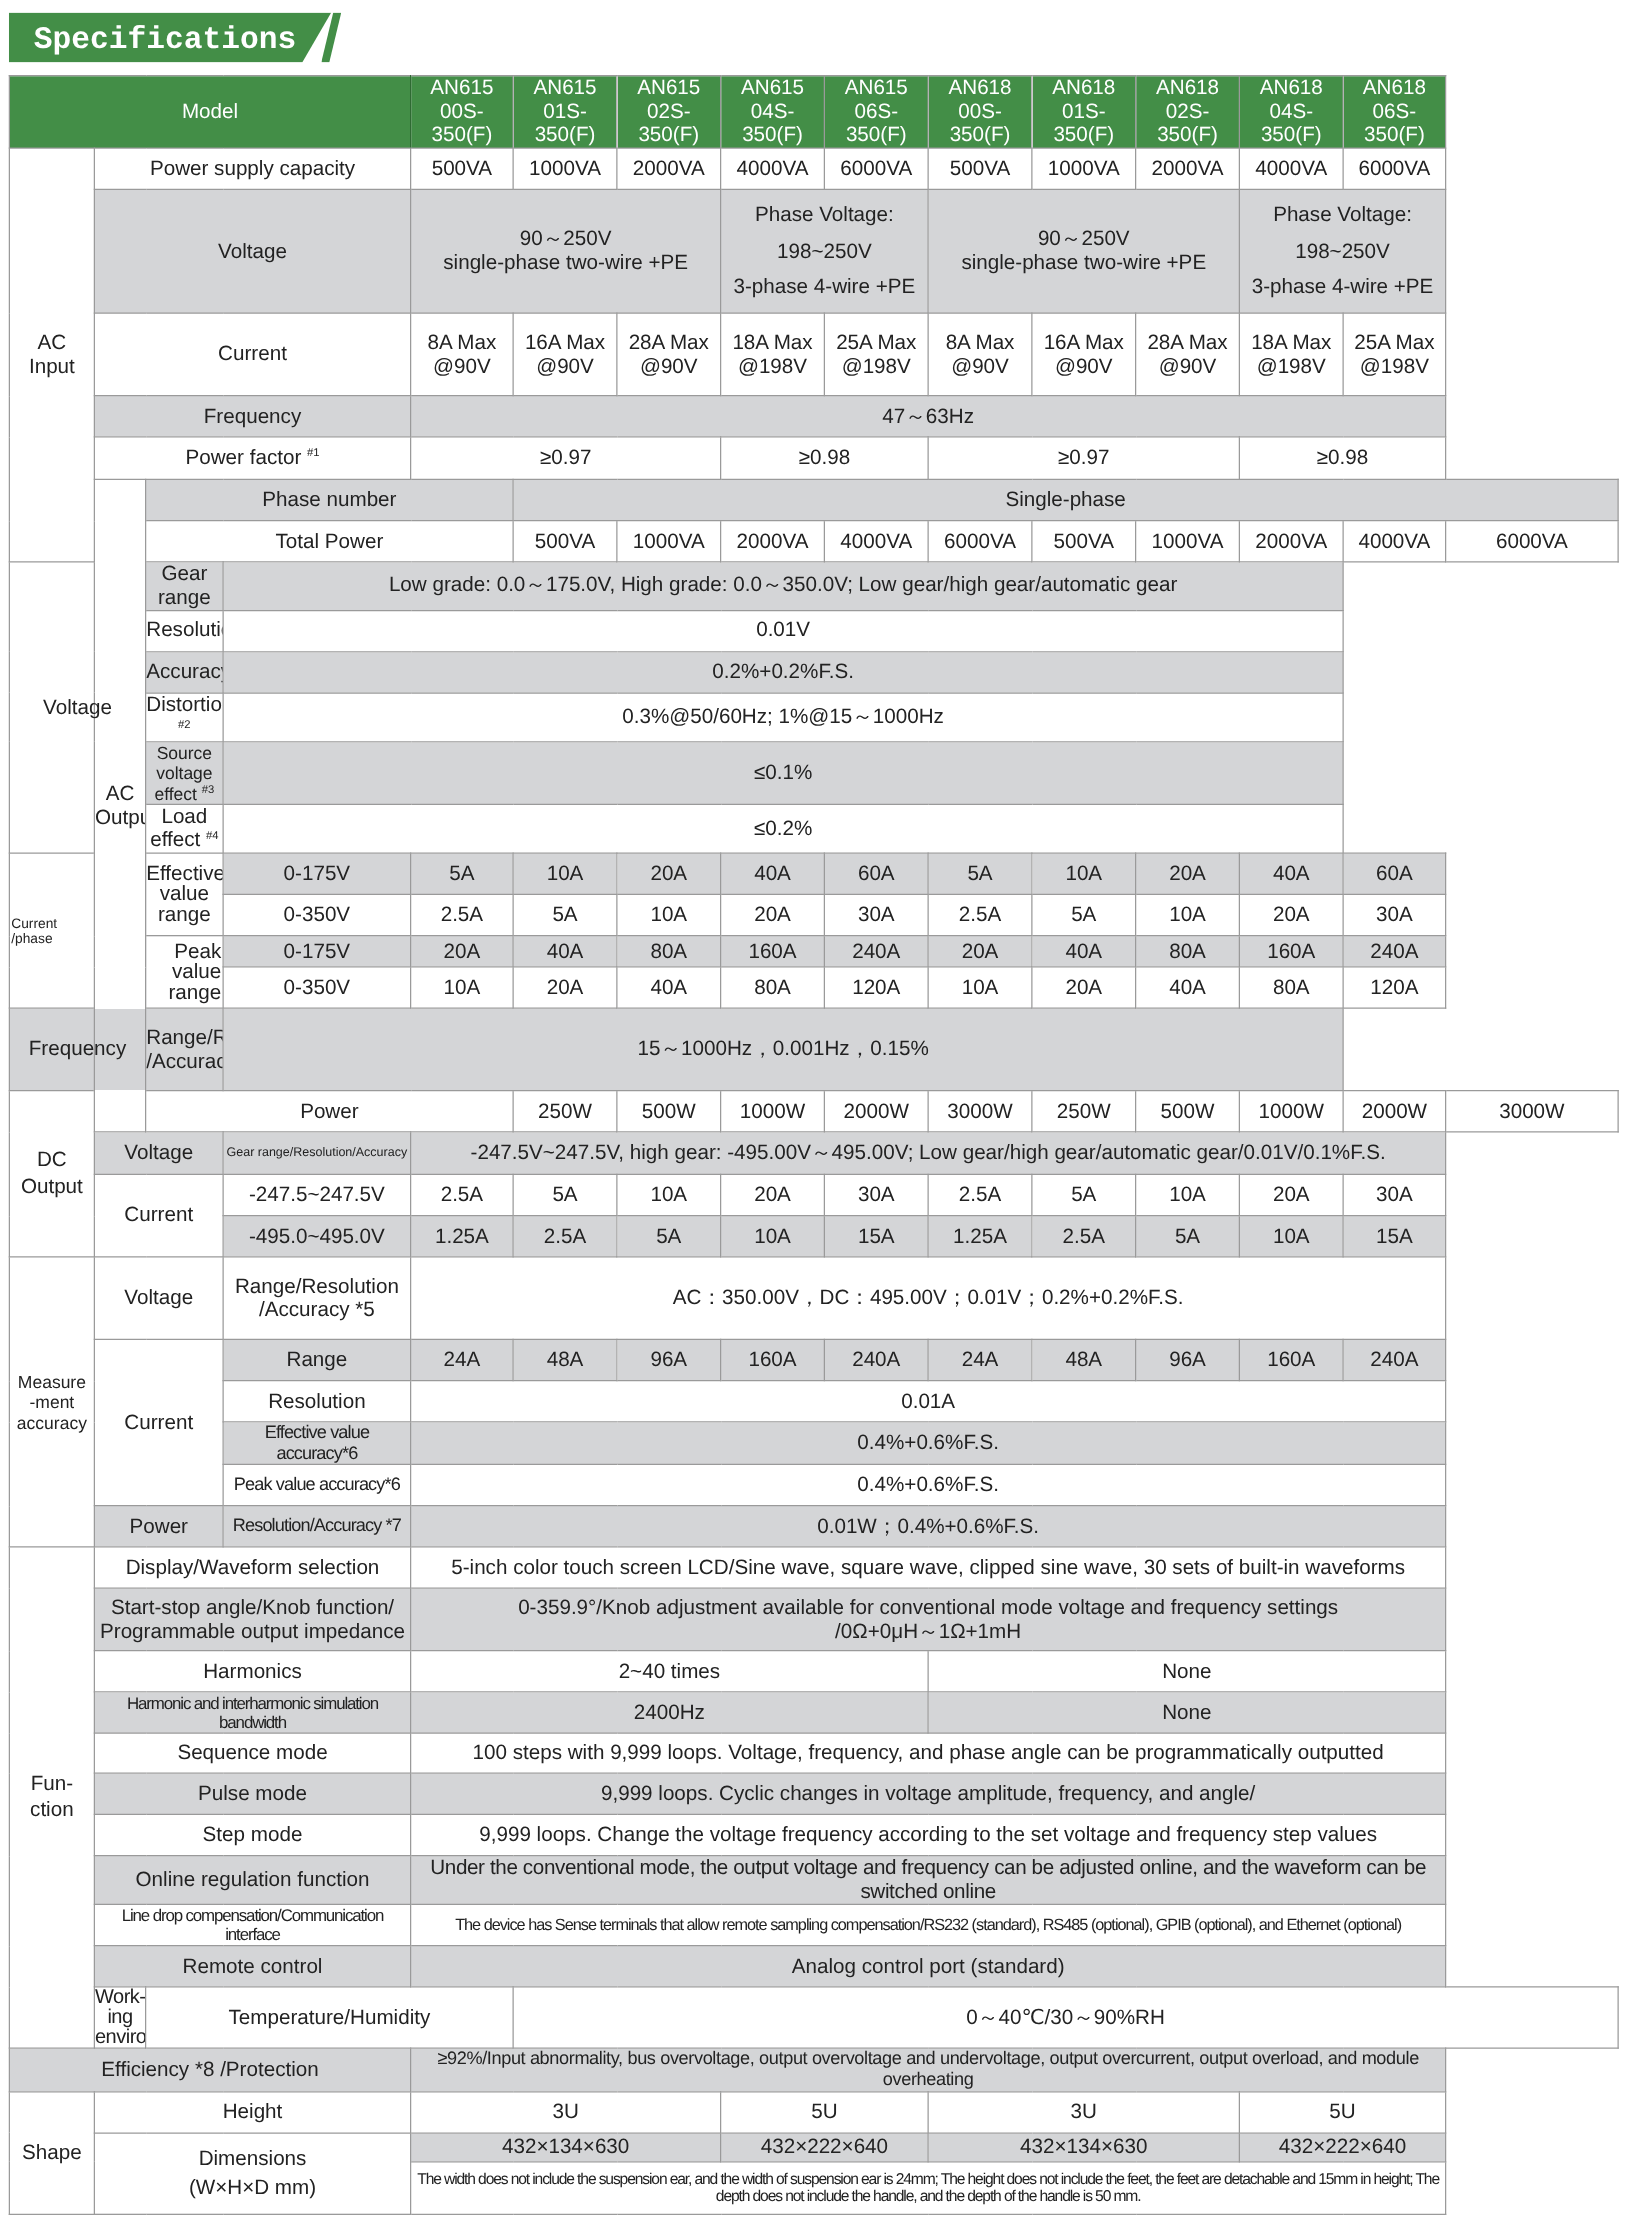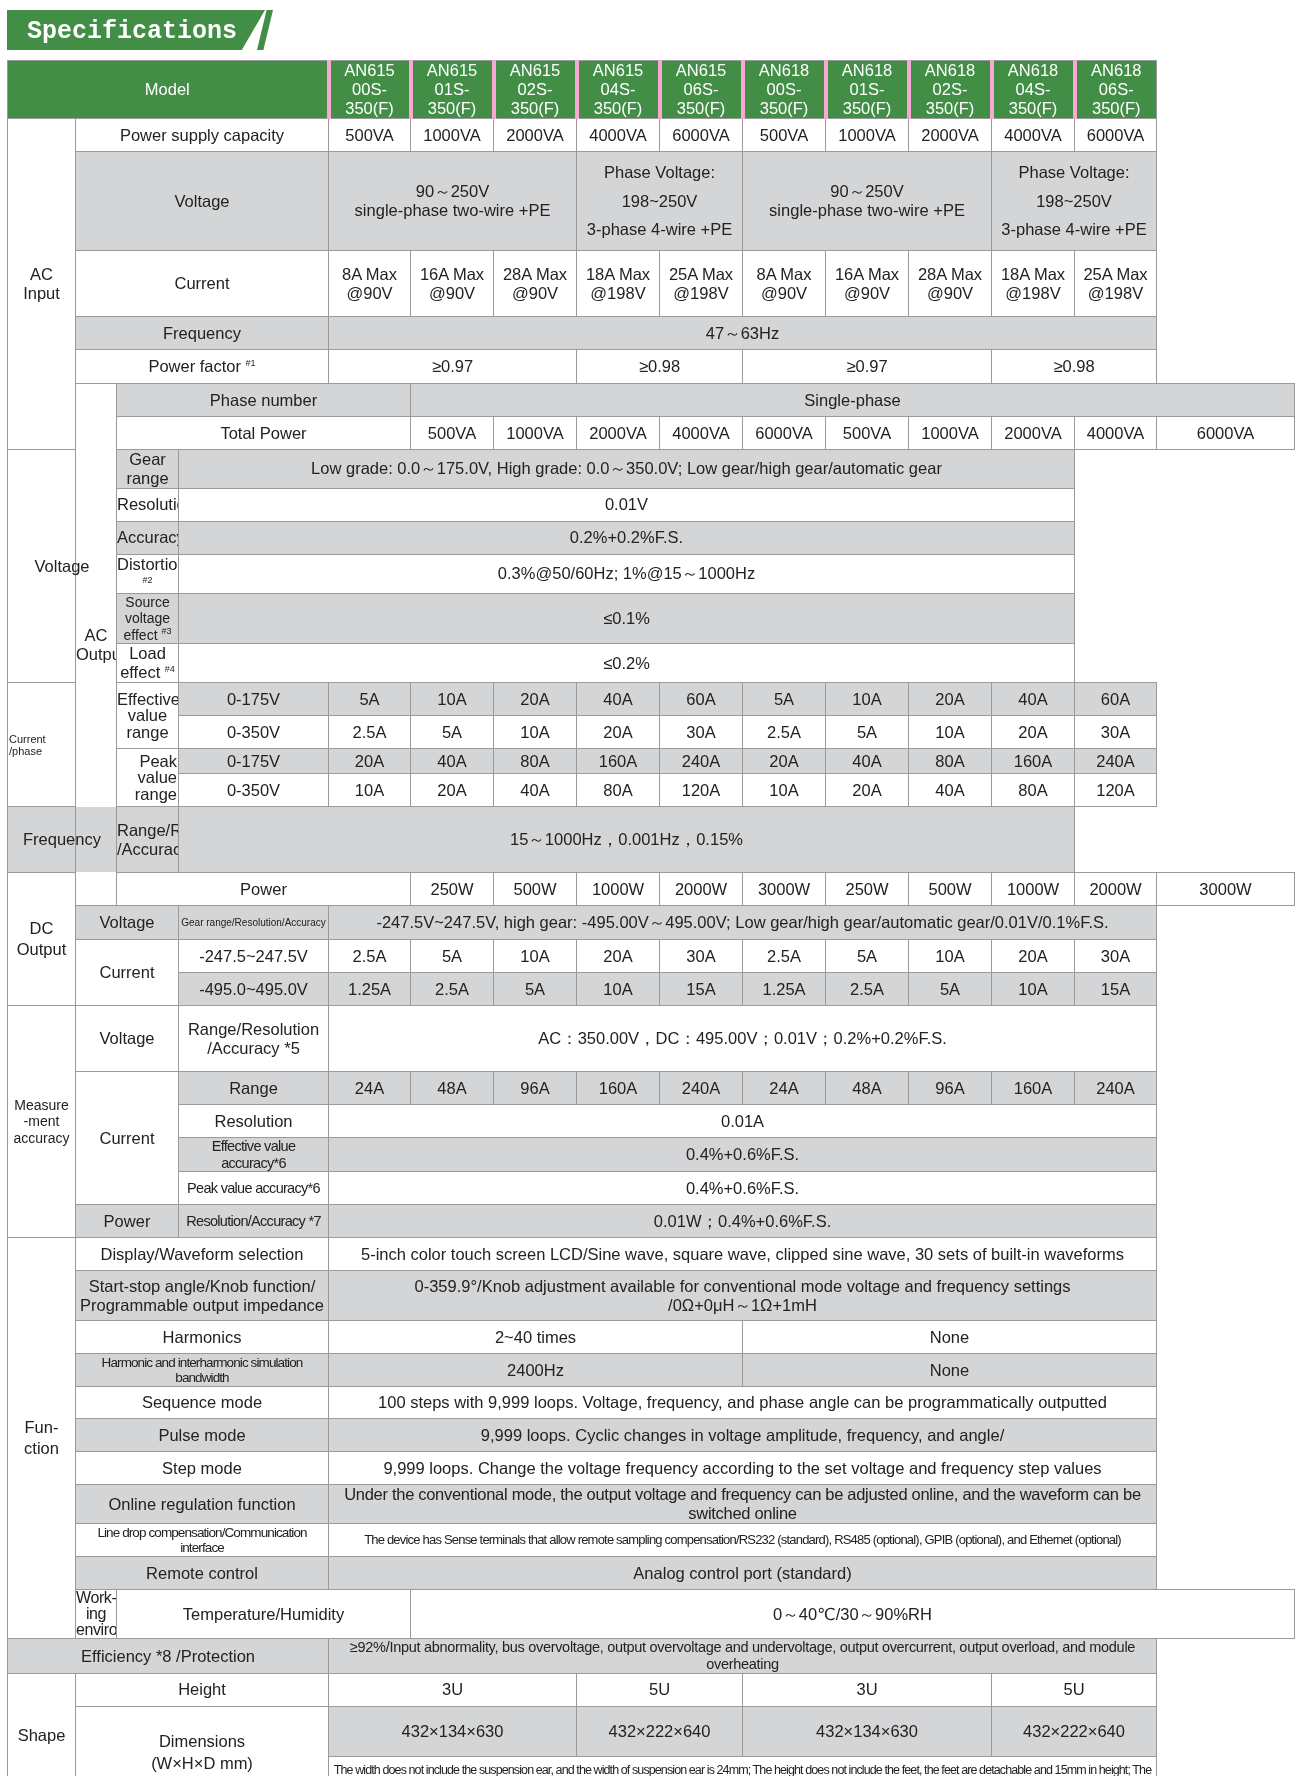--- a/index.html
+++ b/index.html
@@ -9,21 +9,21 @@
                background: #438e47; clip-path: polygon(0 0, 100% 0, 91% 100%, 0 100%); }
   .title-text { position: absolute; left: 20px; top: 7px; font-size: 25px; font-weight: bold; color: #fff; font-family: Liberation Mono, monospace; }
   .title-slash { position: absolute; left: 257px; top: 10px; width: 16px; height: 40px; background: #438e47;
                  clip-path: polygon(60% 0, 100% 0, 40% 100%, 0 100%); }
   table.spec { position: absolute; left: 7px; top: 60px; border-collapse: collapse; table-layout: fixed;
                width: 1288px; font-size: 16.5px; }
   table.spec td { border: 1px solid #9a9a9a; text-align: center; vertical-align: middle; padding: 0;
                   line-height: 1.15; overflow: hidden; }
   table.spec tr.hdr td { background: #438e47; color: #fff; height: 56px; font-size: 16.5px; }
   table.spec tr.hdr td.mh { border-right: 1px solid #2f6a33; }
-  table.spec tr.hdr td.mc { border-left: 4px solid #f9a8d4; }
+  table.spec tr.hdr td.mc { border-left: 1px solid #f9a8d4; }
   .g { background: #d4d5d7; }
   .w { background: #ffffff; }
   .wh { background: #ffffff; }
   .sm { font-size: 14px; }
   .xxs { font-size: 10px; }
   .tiny { font-size: 11px; }
   .cond { font-size: 14.5px; letter-spacing: -0.7px; }
   .lh2 { line-height: 2.0; }
   sup { font-size: 9px; vertical-align: 6px; }
   tr { height: 33px; }
@@ -351,21 +351,21 @@
         <td colspan="10" class="g" style="font-size:14.5px;letter-spacing:-0.3px"><span>≥92%/Input abnormality, bus overvoltage, output overvoltage and undervoltage, output overcurrent, output overload, and module overheating</span></td>
       </tr>
       <tr class="w" style="height: 33px;">
         <td rowspan="3" class="wh"><span>Shape</span></td>
         <td colspan="3" class="w"><span>Height</span></td>
         <td colspan="3" class="w"><span>3U</span></td>
         <td colspan="2" class="w"><span>5U</span></td>
         <td colspan="3" class="w"><span>3U</span></td>
         <td colspan="2" class="w"><span>5U</span></td>
       </tr>
-      <tr class="g" style="height: 50px; margin-top: 19px;">
+      <tr class="g" style="height: 23px; margin-top: 19px;">
         <td colspan="3" rowspan="2" class="wh" style="line-height:1.35"><span>Dimensions</span><br><span>(W×H×D mm)</span></td>
         <td colspan="3" class="g"><span>432×134×630</span></td>
         <td colspan="2" class="g"><span>432×222×640</span></td>
         <td colspan="3" class="g"><span>432×134×630</span></td>
         <td colspan="2" class="g"><span>432×222×640</span></td>
       </tr>
       <tr class="w" style="height: 42px;">
         <td colspan="10" class="w" style="font-size:12.5px;letter-spacing:-0.9px;line-height:1.15"><span>The width does not include the suspension ear, and the width of suspension ear is 24mm; The height does not include the feet, the feet are detachable and 15mm in height; The depth does not include the handle, and the depth of the handle is 50 mm.</span></td>
       </tr>
     </tbody>

